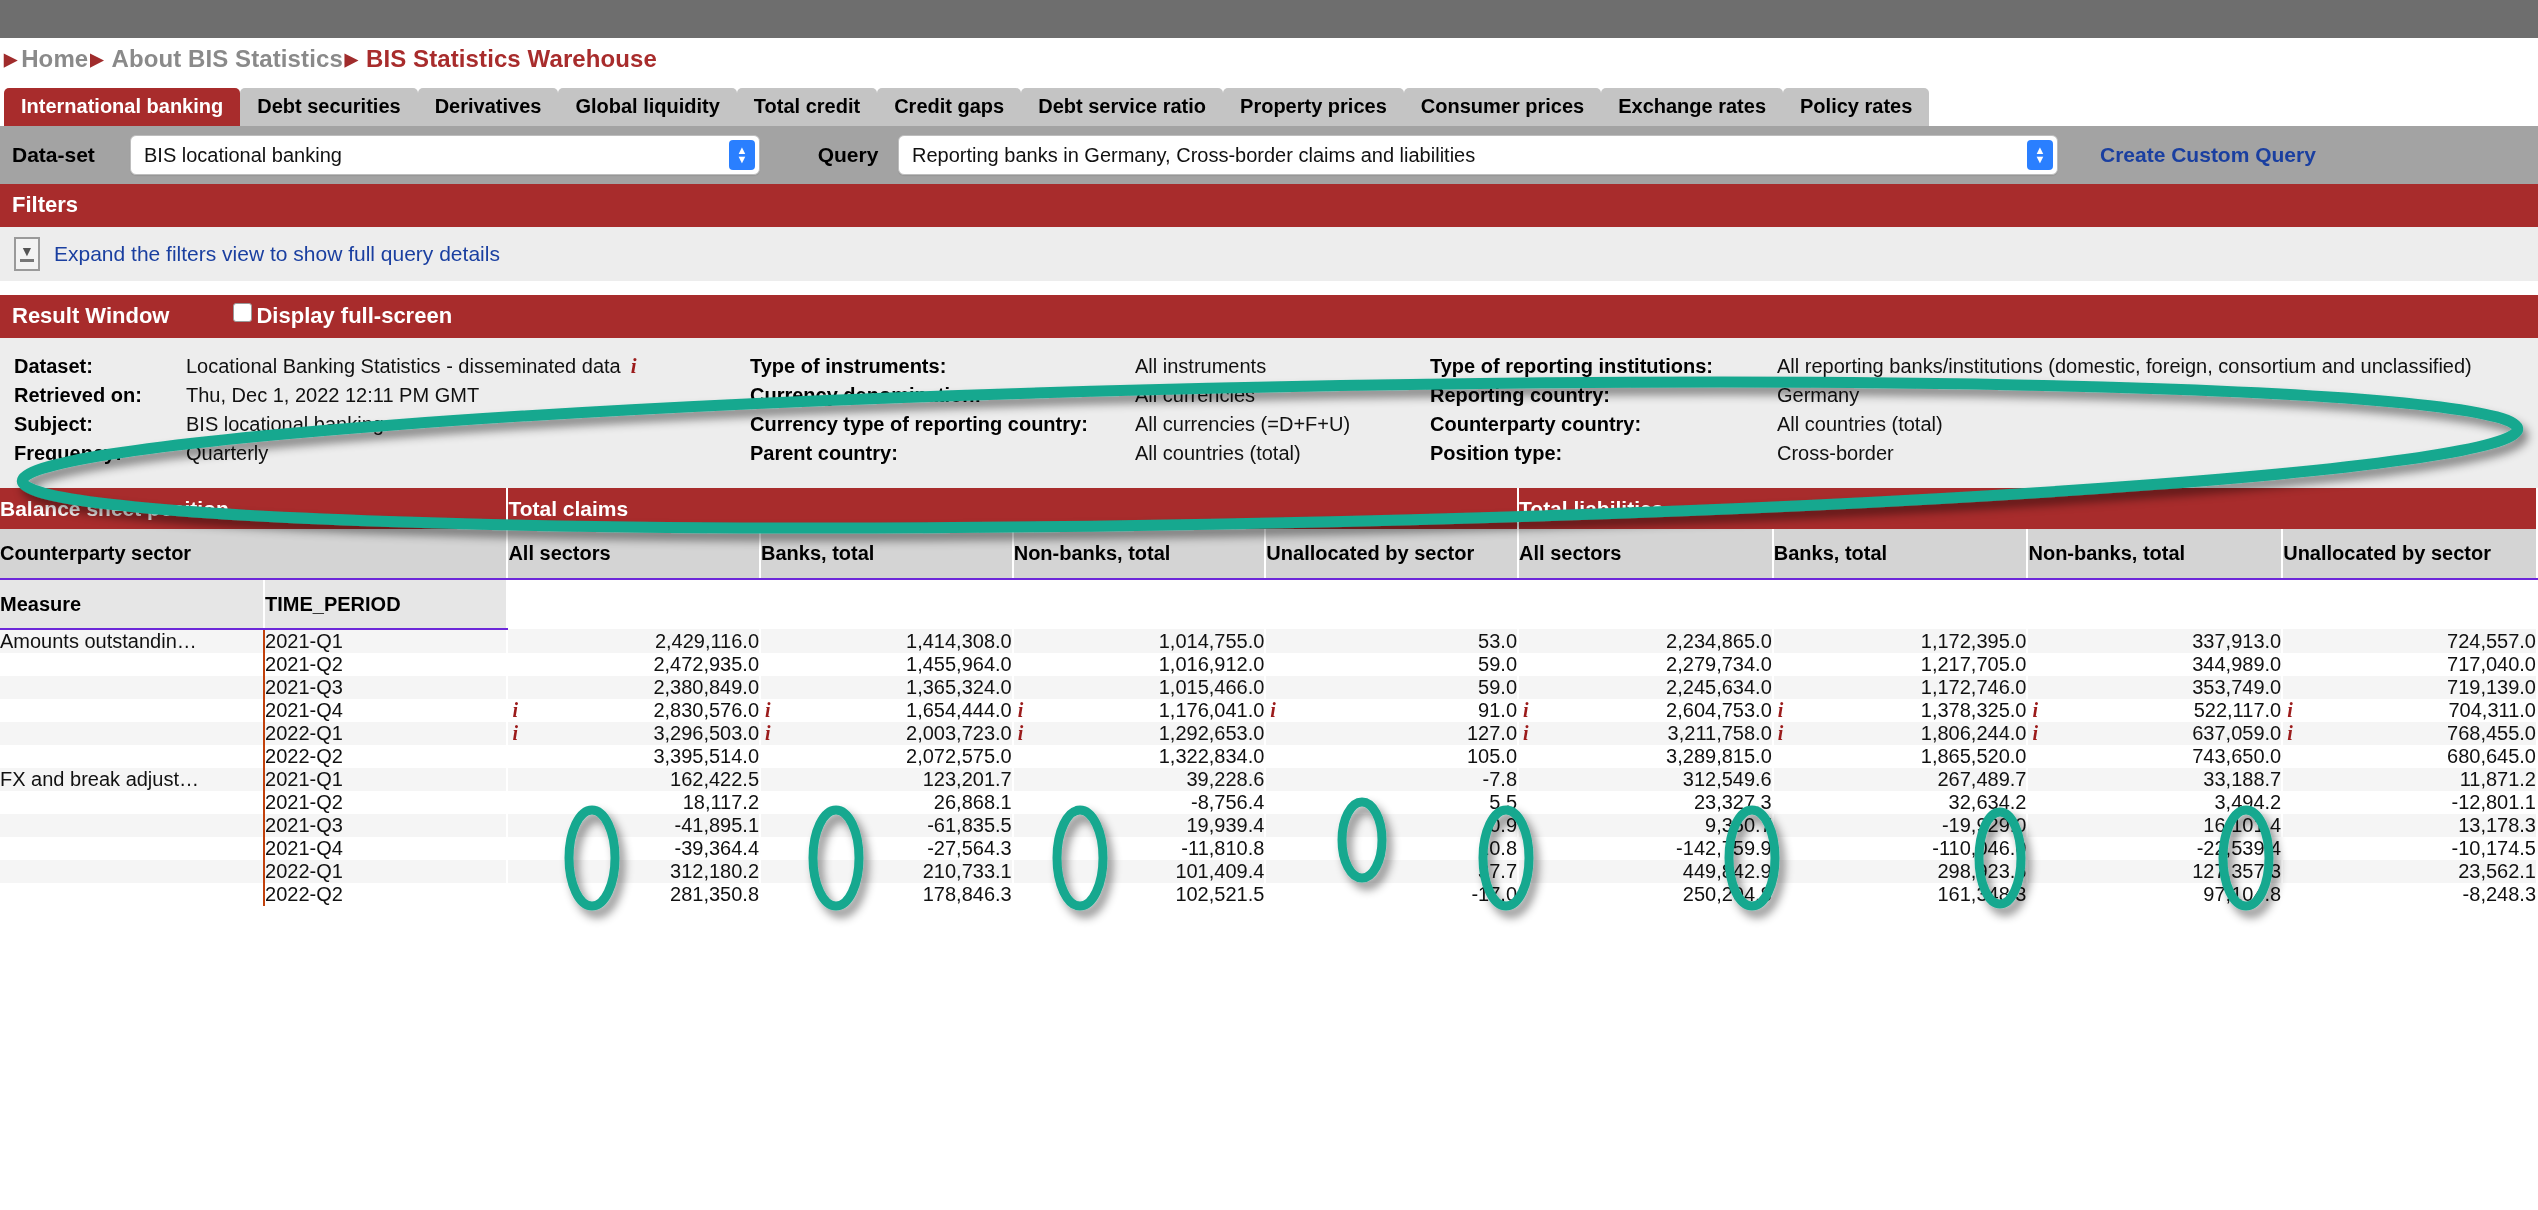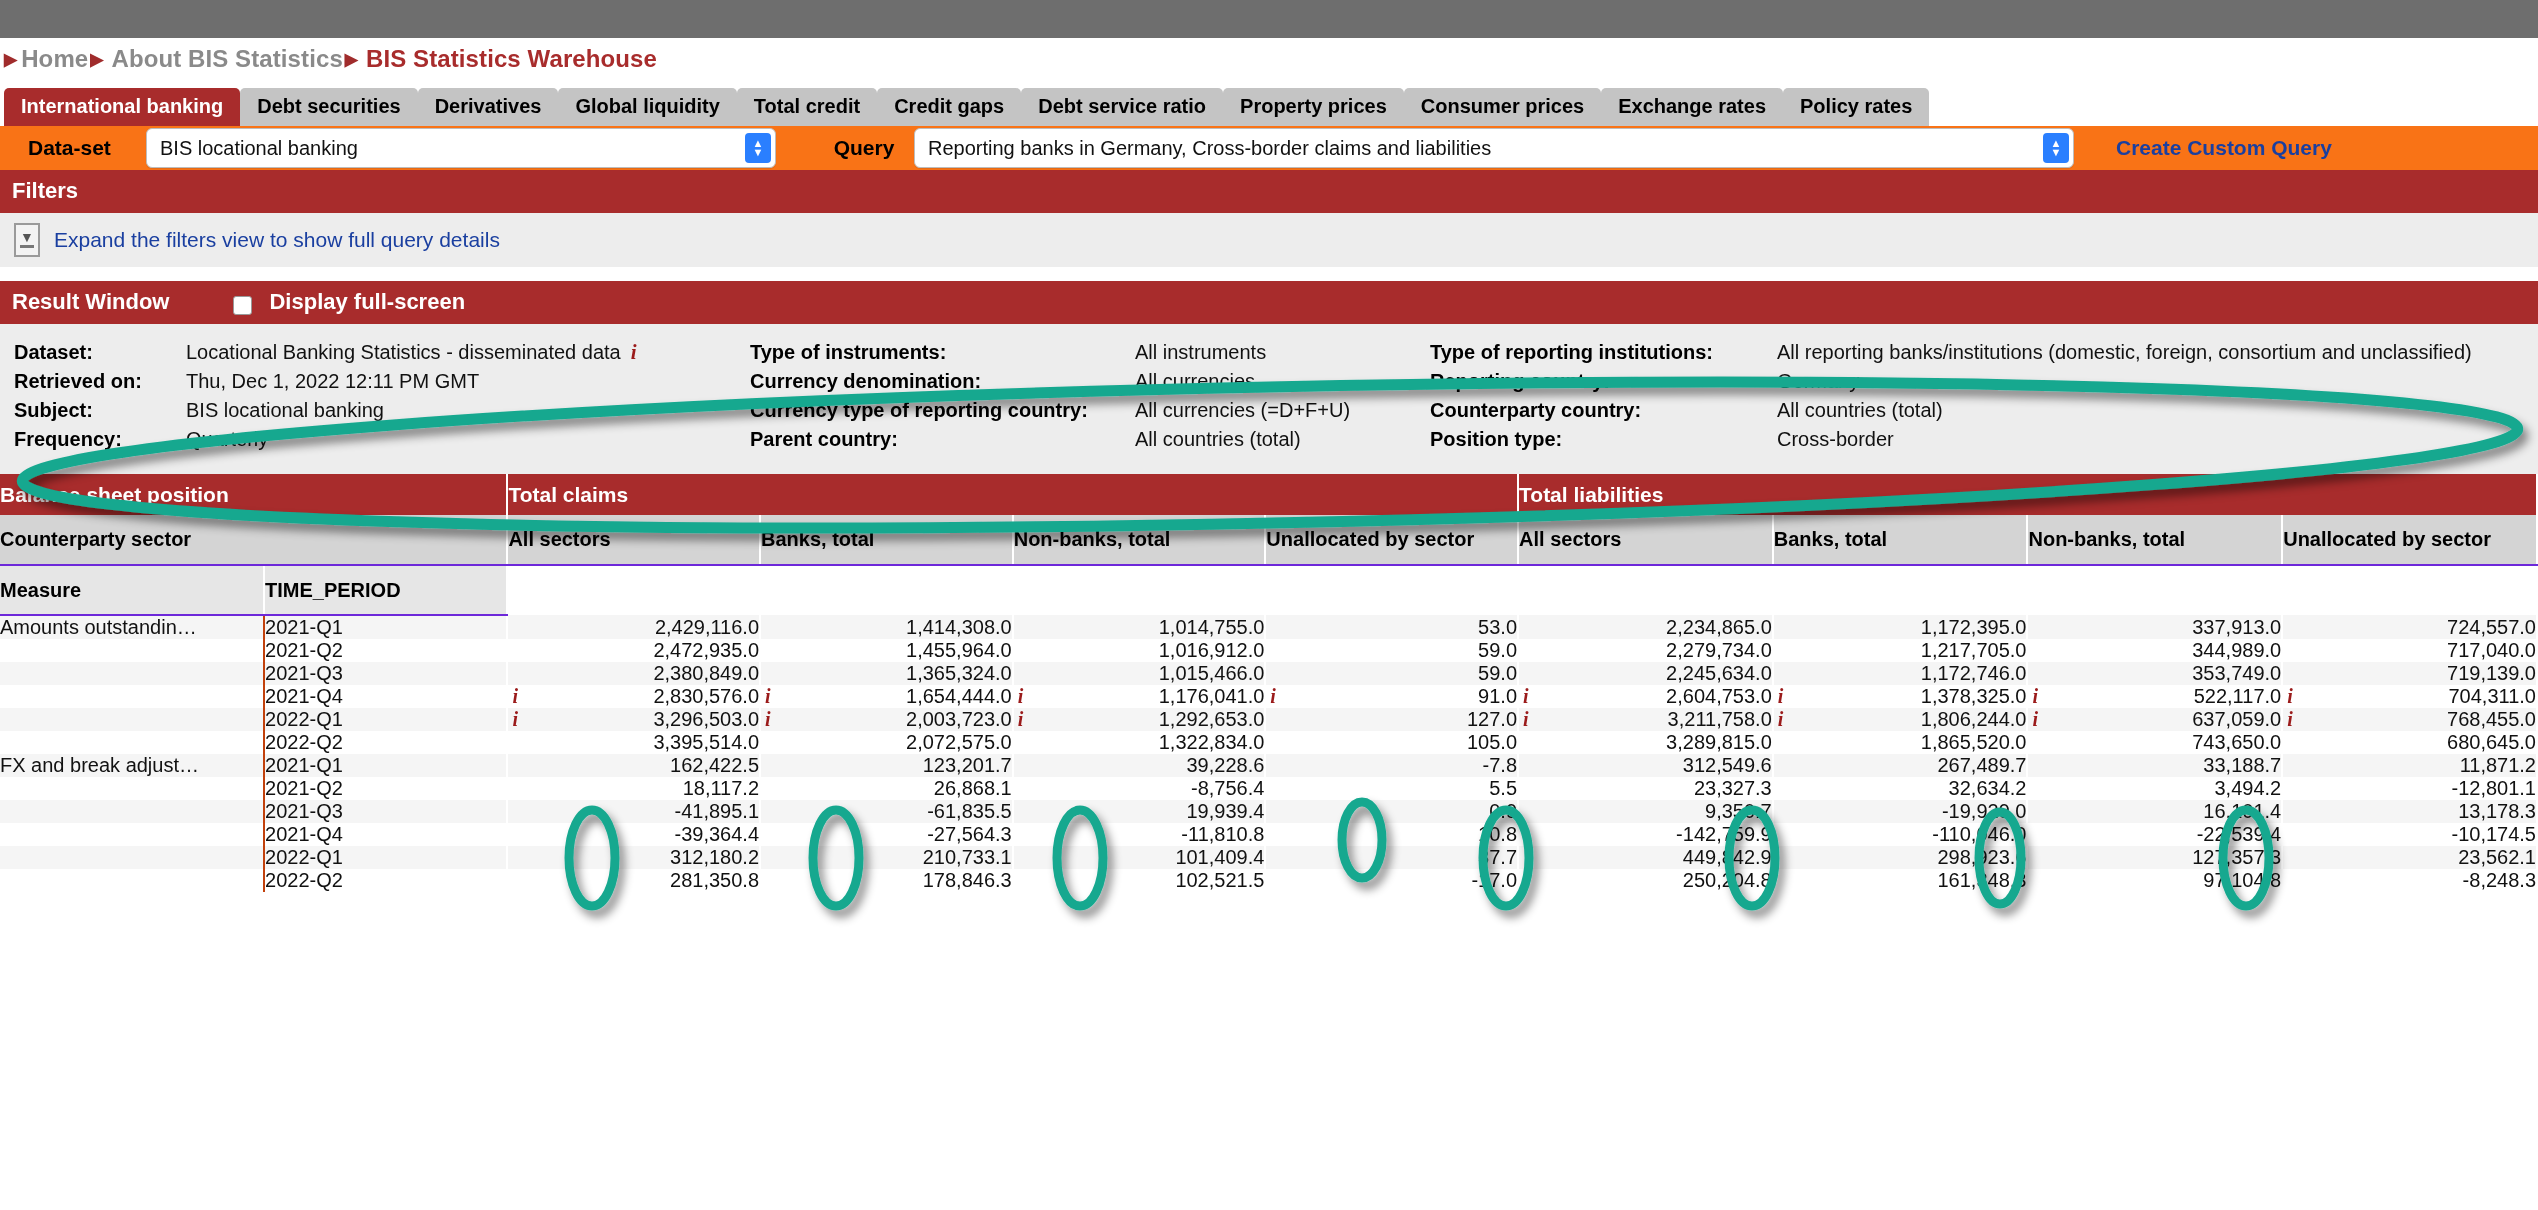--- a/index.html
+++ b/index.html
@@ -35,22 +35,22 @@
   }
   .tab {
     background:#c4c4c4; color:#000; font-size:20px; font-weight:bold;
     padding: 8px 17px 9px 17px; border-radius:5px 5px 0 0;
     line-height:1.05; white-space:nowrap; cursor:pointer;
   }
   .tab.active { background:#a82c2c; color:#fff; }
 
   
   .ctrlrow {
-    display:flex; align-items:center; gap:0; height:44px;
-    padding: 4px 0 4px 28px; background:#f97316;
+    display:flex; align-items:center; gap:0; height:58px;
+    padding: 4px 0 4px 12px; background:#a3a3a3;
   }
   .lbl { font-size:21px; font-weight:bold; color:#000; white-space:nowrap; }
   .selectwrap {
     position:relative; height:40px; background:#fff;
     border:1px solid #bdbdbd; border-radius:6px;
     display:flex; align-items:center;
     box-shadow: 0 1px 1px rgba(0,0,0,.08);
   }
   .selectwrap .val {
     font-size:20px; color:#111; padding:0 44px 0 13px;
@@ -79,21 +79,21 @@
   }
   .expand-icon {
     width:26px; height:34px; border:2px solid #9a9a9a; background:#f3f3f3;
     display:flex; flex-direction:column; align-items:center; justify-content:center;
     gap:3px; color:#555; font-size:15px; line-height:9px;
   }
   .expand-icon .bar { width:14px; height:3px; background:#777; }
   .filters-link { color:#1a3fa0; font-size:21px; cursor:pointer; }
   .spacer-white { height:14px; background:#fff; }
 
-  .fullscreen-wrap { display:flex; align-items:flex-end; gap:17px; margin-left:48px;padding-left:16px; }
+  .fullscreen-wrap { display:flex; align-items:flex-start; gap:4px; margin-left:48px;padding-left:16px; }
   .fs-check {
     width:19px; height:19px; background:#fff; border:1px solid #999;
     border-radius:3px; cursor:pointer;
   }
   .fs-label { font-size:22px; font-weight:bold; color:#fff; }
 
   
   .metapanel {
     background:#ededed; position:relative;
     padding:14px 0 12px 0; height:150px;

